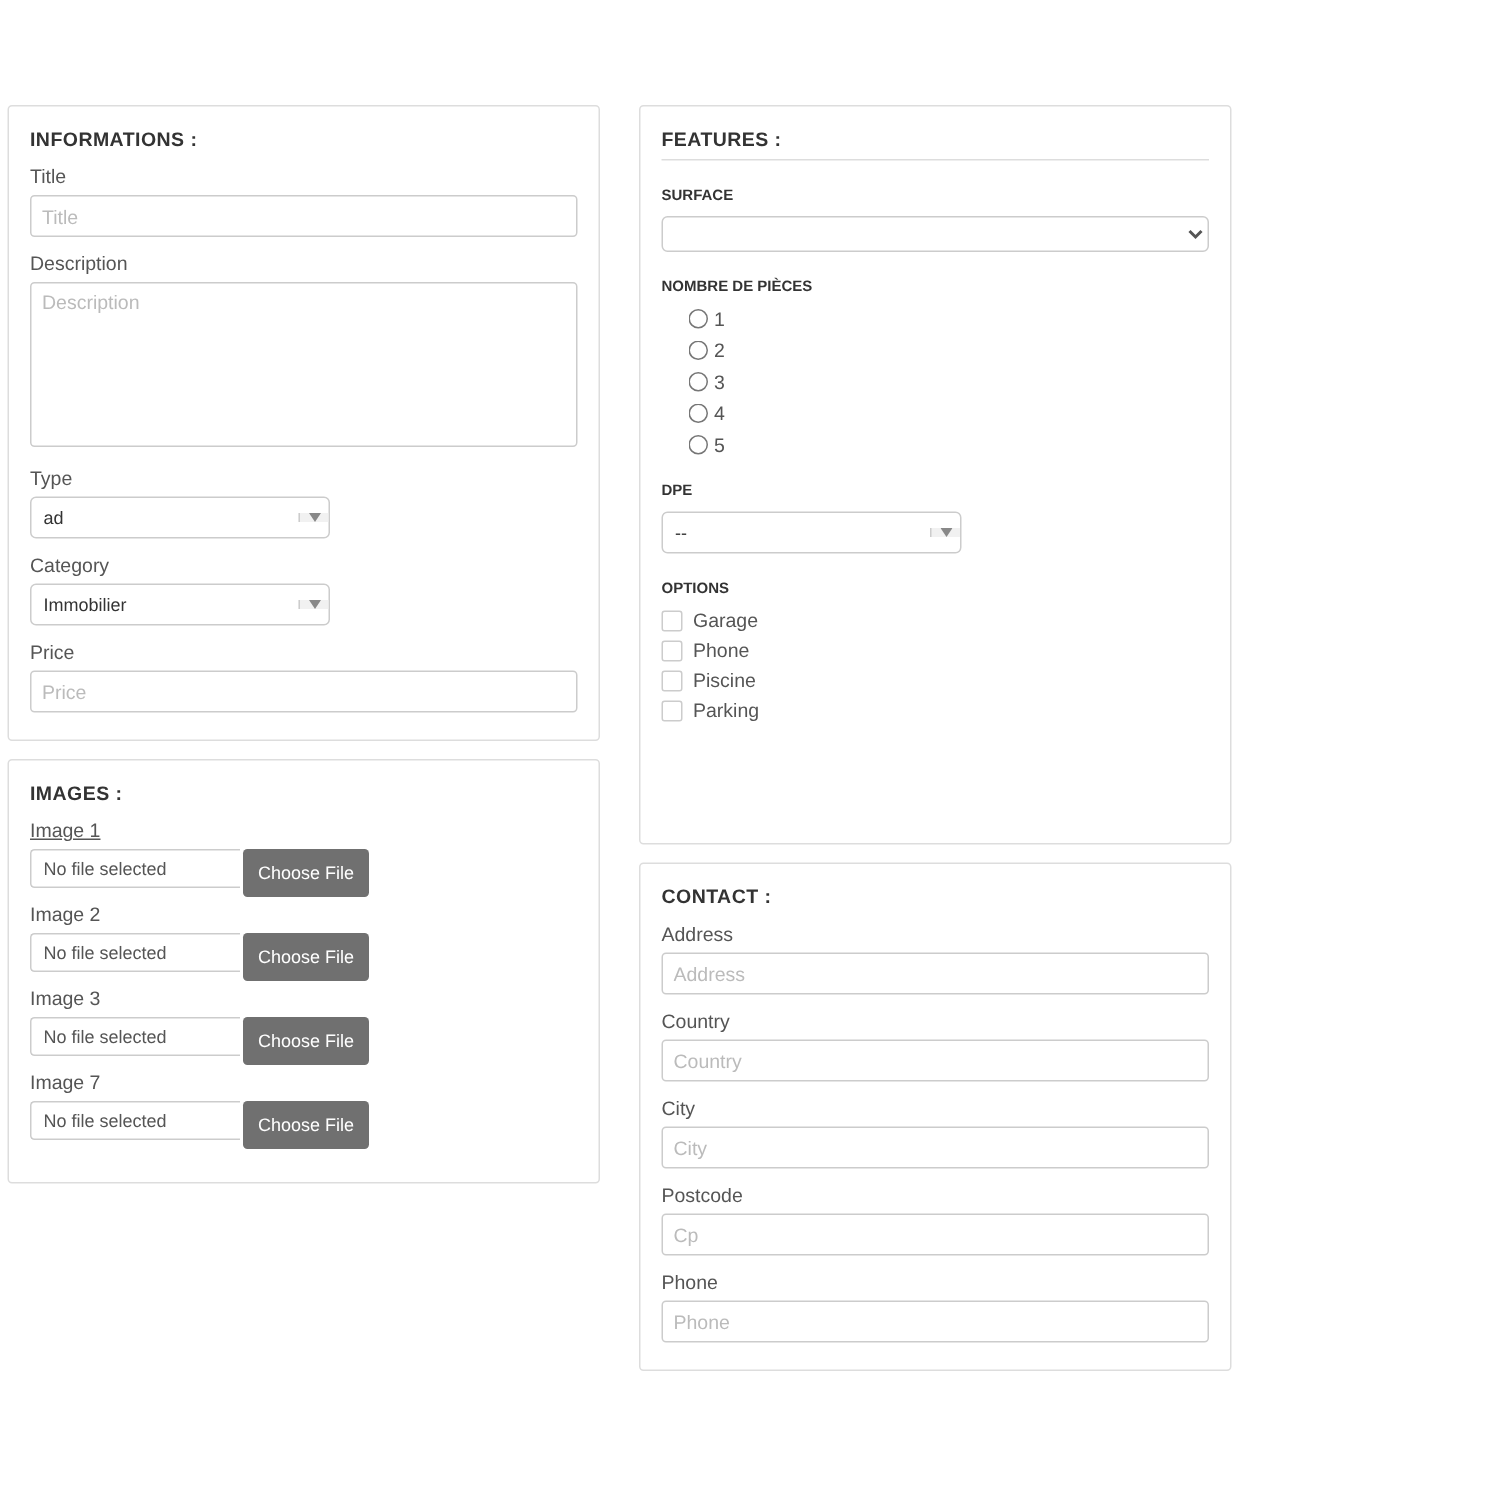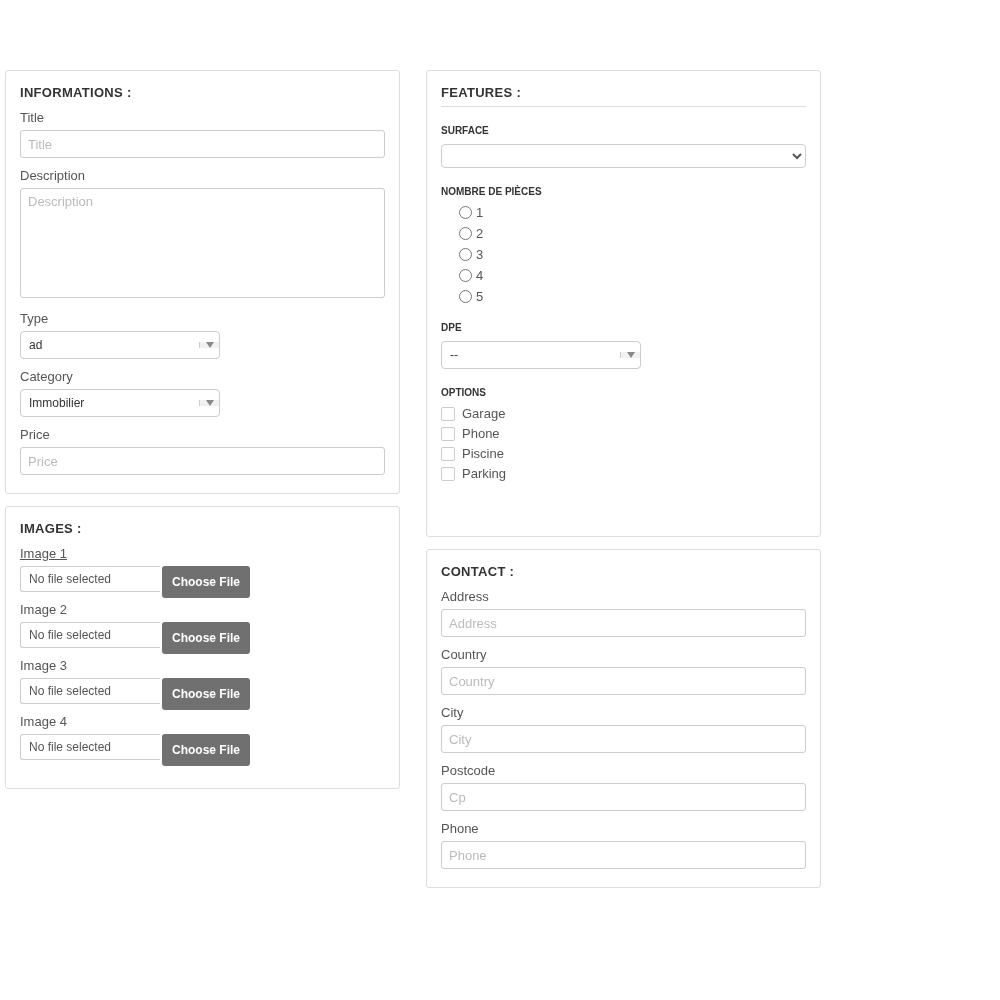--- a/index.html
+++ b/index.html
@@ -142,21 +142,21 @@
     border-right: none;
     border-radius: 3px 0 0 3px;
     font-size: 12px;
     color: #555;
     padding: 5px 8px;
     background: #fff;
   }
   .file-btn {
     background: #707070;
     color: #fff;
-    font-weight: bold;
+    font-weight: normal;
     font-size: 12px;
     padding: 16px 10px;
     border-radius: 3px;
     display: flex;
     align-items: center;
     cursor: pointer;
     margin-left: 2px;
   }
   .save-wrap {
     display: flex;
@@ -225,33 +225,33 @@
           <div class="field-label">Image 2</div>
           <div class="file-row">
             <div class="file-text">No file selected</div>
             <div class="file-btn">Choose File</div>
           </div>
           <div class="field-label">Image 3</div>
           <div class="file-row">
             <div class="file-text">No file selected</div>
             <div class="file-btn">Choose File</div>
           </div>
-          <div class="field-label">Image 4</div>
+          <div class="field-label">Image 7</div>
           <div class="file-row">
             <div class="file-text">No file selected</div>
             <div class="file-btn">Choose File</div>
           </div>
         </div>
     </div>
 
   </div>
 
   <div class="col">
 
-    <div class="panel" style="padding-bottom:50px;">
+    <div class="panel" style="padding-bottom:76px;">
       <div class="panel-title" style="margin-bottom:4px;">Features :</div>
       <hr class="hdr-sep">
 
       <div class="sub-heading">Surface</div>
       <select class="native-select"></select>
 
       <div class="sub-heading">Nombre de pièces</div>
       <div class="radio-list" id="rooms-list">
           <label class="radio-row">
             <input type="radio" name="rooms" style="">

